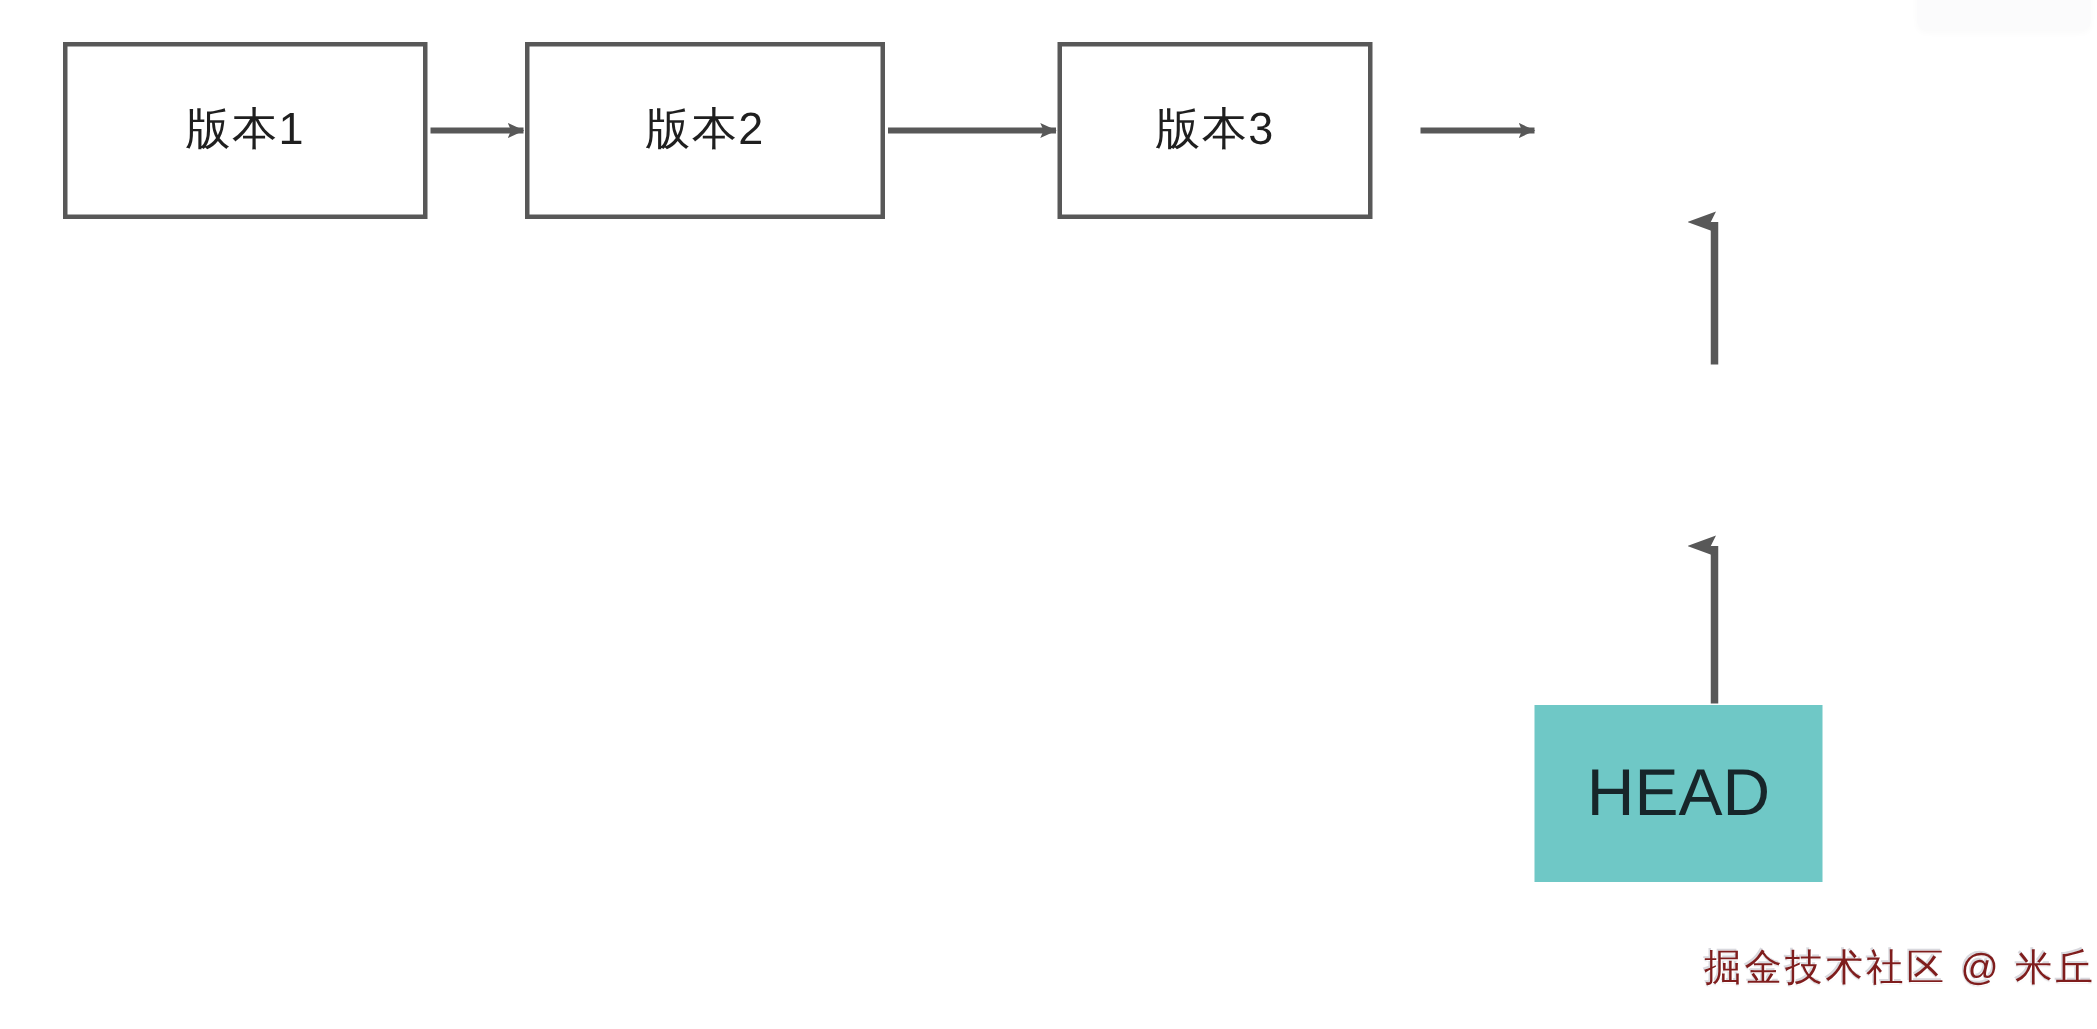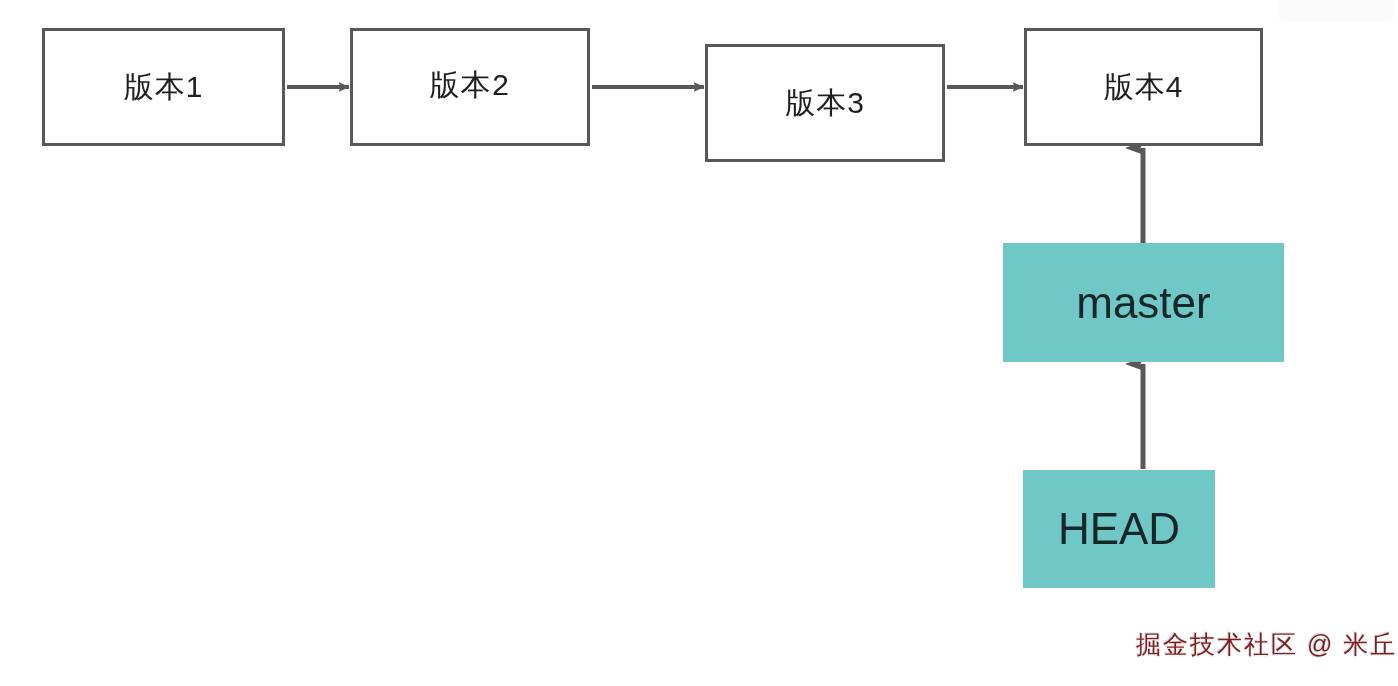--- a/index.html
+++ b/index.html
@@ -95,35 +95,29 @@
 
     <line x1="1143" y1="243" x2="1143" y2="148" stroke="#585858" stroke-width="5" marker-end="url(#arrowUp)"></line>
 
     <line x1="1143" y1="469" x2="1143" y2="364" stroke="#585858" stroke-width="5" marker-end="url(#arrowUp)"></line>
   </svg>
 
   <div class="node commit-node" style="left:42px; top:28px; width:243px; height:118px;">
     <span>版本1</span>
   </div>
 
-  <div class="node commit-node" style="left:350px; top:28px; width:240px; height:118px;font-family:Liberation Mono, monospace;">
+  <div class="node commit-node" style="left:350px; top:28px; width:240px; height:118px;">
     <span>版本2</span>
   </div>
 
-  <div class="node commit-node" style="left:705px; top:44px; width:240px; height:118px;">
+  <div class="node commit-node" style="left:705px; top:28px; width:210px; height:118px;">
     <span>版本3</span>
   </div>
 
-  <div class="node commit-node" style="left:1024px; top:28px; width:239px; height:118px;">
-    <span>版本4</span>
-  </div>
 
-  <div class="node ref-node" style="left:1003px; top:243px; width:281px; height:119px;">
-    <span>master</span>
-  </div>
 
   <div class="node ref-node" style="left:1023px; top:470px; width:192px; height:118px;">
     <span>HEAD</span>
   </div>
 
   <div class="watermark">掘金技术社区 @ 米丘</div>
 
 </div>
 
 </body></html>

